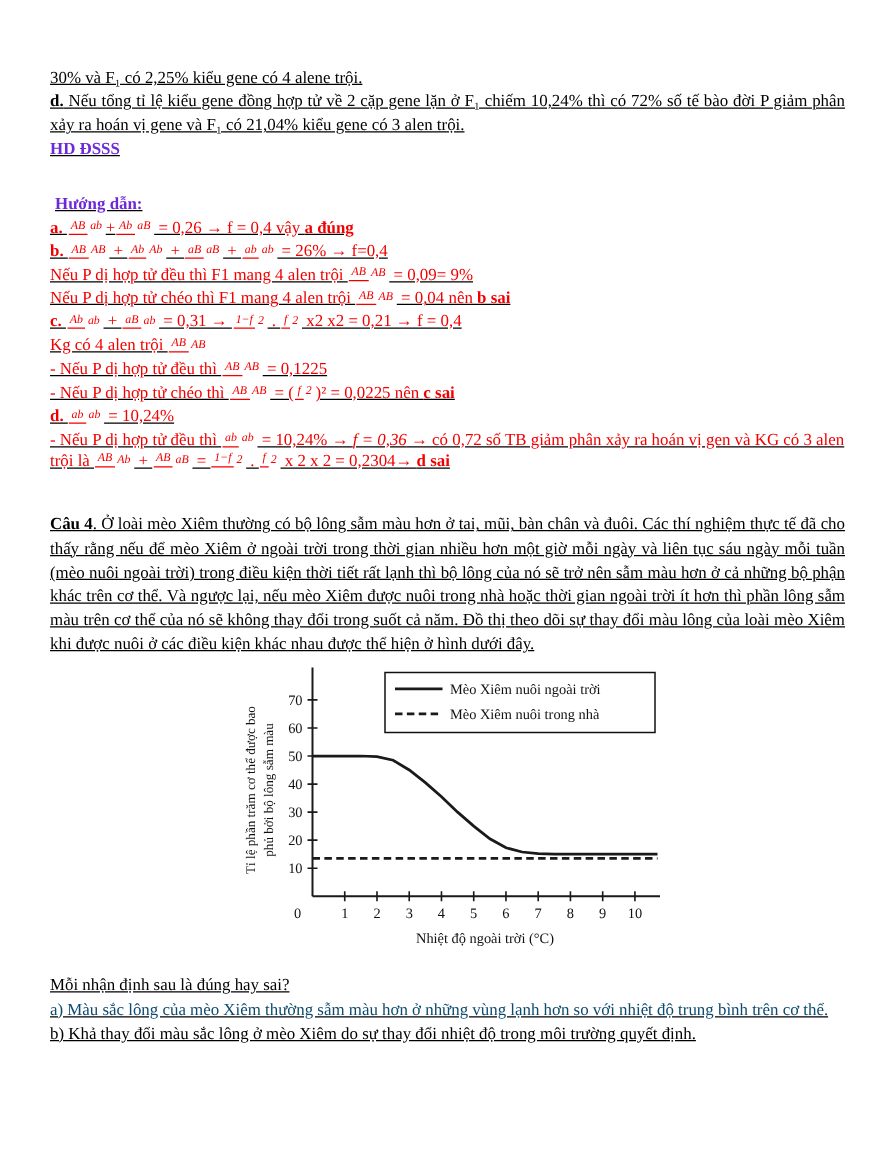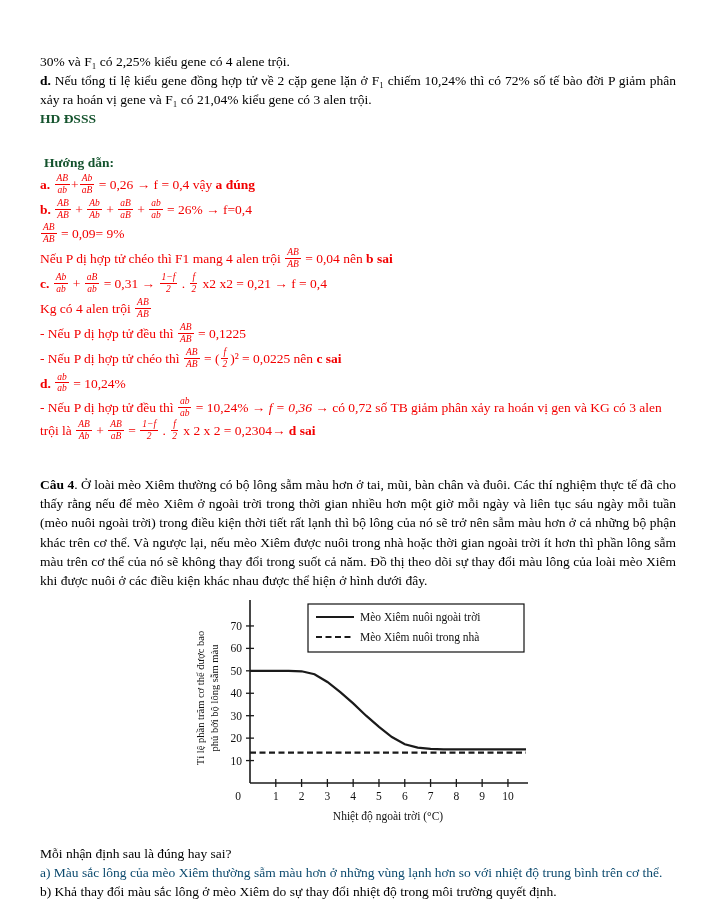--- a/index.html
+++ b/index.html
@@ -2,30 +2,30 @@
 <html><head>
 <meta charset="utf-8">
 <style>
   *{margin:0;padding:0;box-sizing:border-box;}
   html,body{background:#ffffff;}
   body{
     width:714px;height:924px;overflow:hidden;position:relative;
     font-family:"Liberation Serif","DejaVu Serif",serif;
     font-size:13.5px;color:#000;
   }
-  .page{padding:52px 38px 0 40px;}
+  .page{padding:52px 38px 0 40px;text-decoration:underline;}
   p{line-height:1.42;margin:0;}
   .just{text-align:justify;}
   .red{color:#0c4a6e;}
-  .heading{font-weight:bold;color:#14532d;}
+  .heading{font-weight:bold;color:#6d28d9;}
   .indent{padding-left:4px;margin-top:24px;}
   .formula{display:block;line-height:1.25;margin:2px 0;color:#f20000;}
   .formula b{font-weight:bold;}
   .frac{
-    display:inline-flex;flex-direction:column;align-items:center;
+    display:inline-flex;flex-direction:row;align-items:center;
     vertical-align:middle;font-style:italic;font-size:9.5px;line-height:1.15;
     padding:0 1px;transform:translateY(-1px);
   }
   .fnum{border-bottom:1px solid currentColor;padding:0 2px;}
   .fden{padding:0 2px;}
   .gap-top{margin-top:32px;}
   .chart-wrap{margin:8px 0 12px 150px;width:345px;}
   .axis{stroke:#1a1a1a;stroke-width:1.6;}
   .tick{stroke:#1a1a1a;stroke-width:1.3;}
   .s0{stroke:#1a1a1a;stroke-width:2.2;fill:none;}
@@ -58,21 +58,21 @@
       </span><span> + </span><span class="frac">
         <span class="fnum">Ab</span>
         <span class="fden">Ab</span>
       </span><span> + </span><span class="frac">
         <span class="fnum">aB</span>
         <span class="fden">aB</span>
       </span><span> + </span><span class="frac">
         <span class="fnum">ab</span>
         <span class="fden">ab</span>
       </span><span> = 26% → f=0,4</span></div>
-  <div class="formula"><span class="frac">
+  <div class="formula"><span>Nếu P dị hợp tử đều thì F1 mang 4 alen trội </span><span class="frac">
         <span class="fnum">AB</span>
         <span class="fden">AB</span>
       </span><span> = 0,09= 9%</span></div>
   <div class="formula"><span>Nếu P dị hợp tử chéo thì F1 mang 4 alen trội </span><span class="frac">
         <span class="fnum">AB</span>
         <span class="fden">AB</span>
       </span><span> = 0,04 nên </span><b>b sai</b></div>
   <div class="formula"><b>c. </b><span class="frac">
         <span class="fnum">Ab</span>
         <span class="fden">ab</span>

